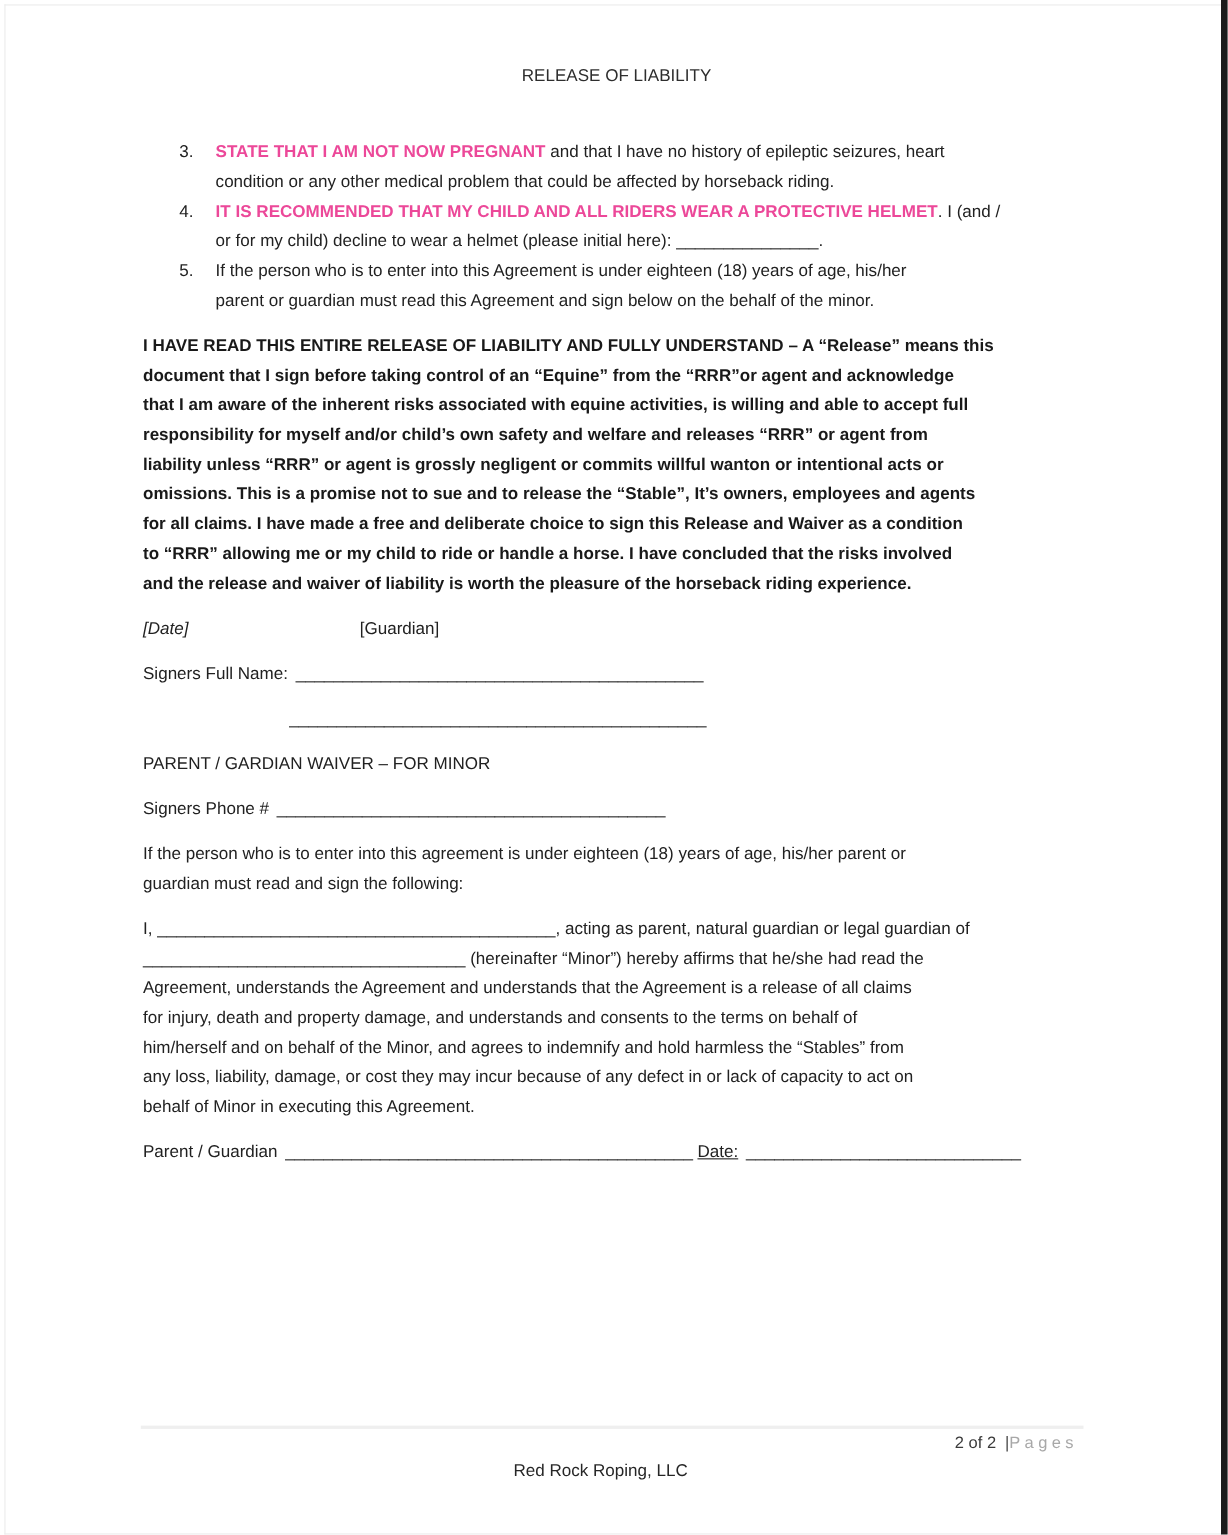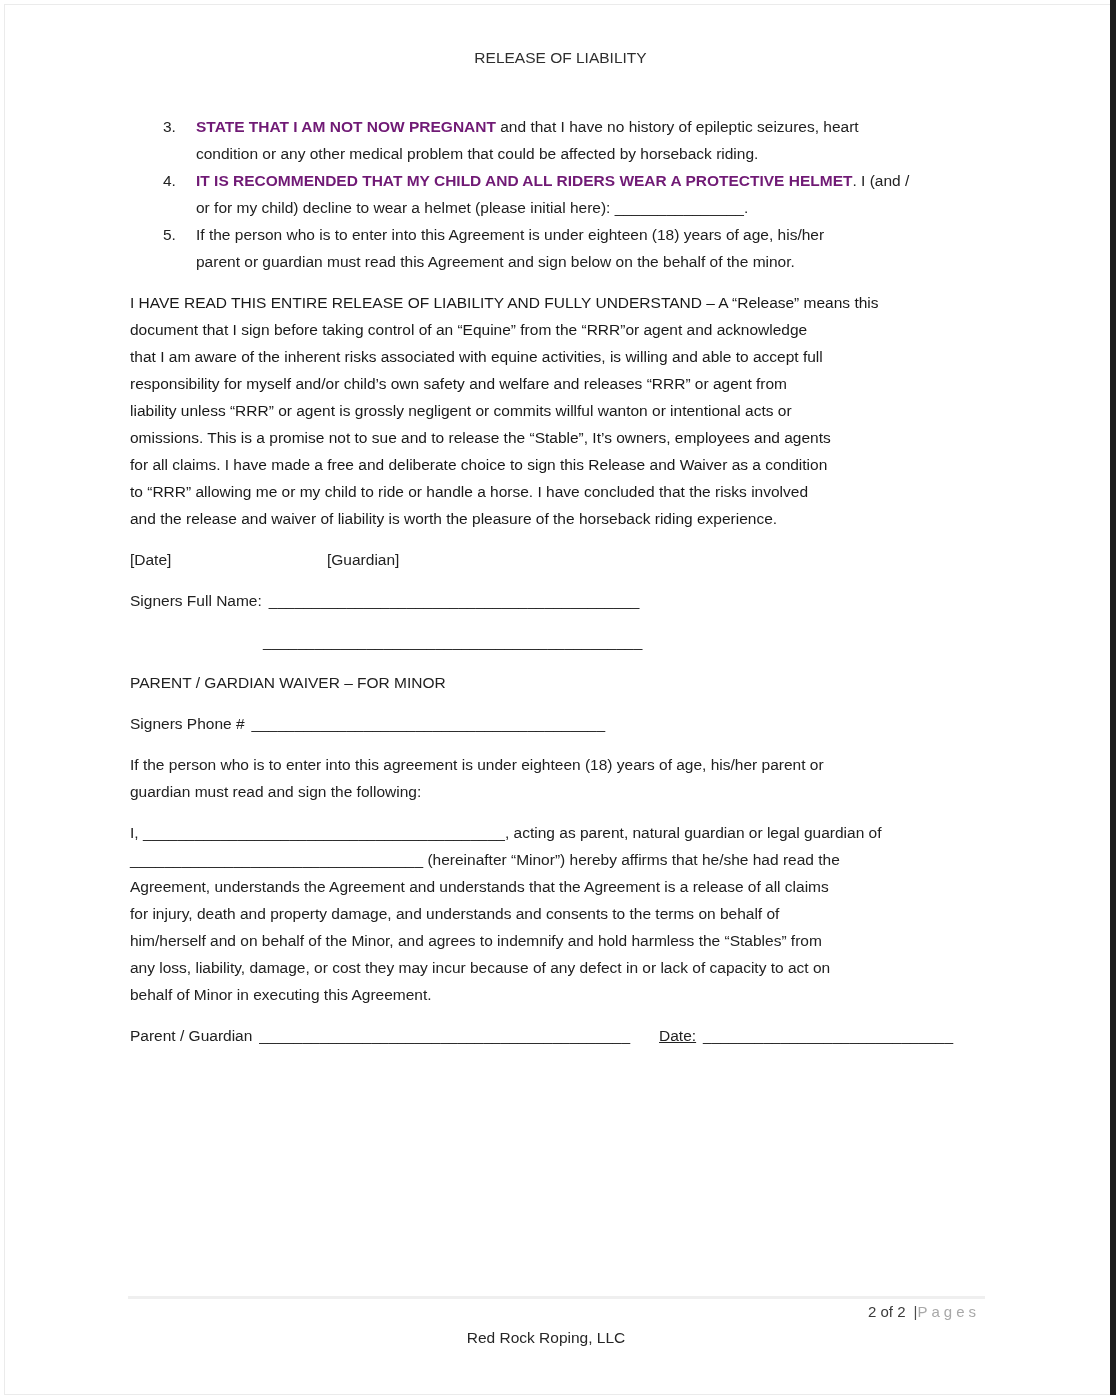--- a/index.html
+++ b/index.html
@@ -17,40 +17,40 @@
     pointer-events: none;
   }
   .right-edge {
     position: absolute; top: 0; right: 0;
     width: 6px; height: 1395px;
     background: #1b1b1b;
   }
   .content {
     position: absolute; top: 0; left: 0;
     width: 1116px; box-sizing: border-box;
-    padding: 44px 125px 0 130px;
+    padding: 56px 125px 0 130px;
     font-size: 15.5px; line-height: 27px;
   }
   .title {
     margin: 0;
     text-align: center;
     font-size: 15.5px; font-weight: 400;
     color: #2e2e2e;
   }
   .numbered-list { margin-top: 42px; padding-left: 33px; }
   .list-item { display: flex; }
   .item-num { width: 33px; flex-shrink: 0; }
   .item-body { flex: 1; white-space: pre-line; }
-  .bold-lead { font-weight: 700; color: #701a75; }
+  .bold-lead { font-weight: 700; color: #ec4899; }
   .block { margin: 14px 0 0 0; white-space: pre-line; }
-  .release { font-weight: 400; color: #191919; }
+  .release { font-weight: 700; color: #191919; }
   .inline-gap-9 { margin-left: 9px; }
   .inline-gap-7 { margin-left: 7px; margin-top: 16px; }
-  .inline-gap-11 { margin-left: 29px; text-decoration: underline; }
-  .date-label-cell { display: inline-block; width: 197px; }
+  .inline-gap-11 { margin-left: 4px; text-decoration: underline; }
+  .date-label-cell { display: inline-block; width: 197px; font-style: italic; }
   .address-line2 { padding-left: 133px; }
   .footer-divider {
     position: absolute; top: 1296px; left: 128px;
     width: 857px; height: 3px;
     background: #efefef;
   }
   .page-info {
     position: absolute; top: 1300px; right: 136px;
     font-size: 15px; color: #3a3a3a;
     line-height: 24px;

